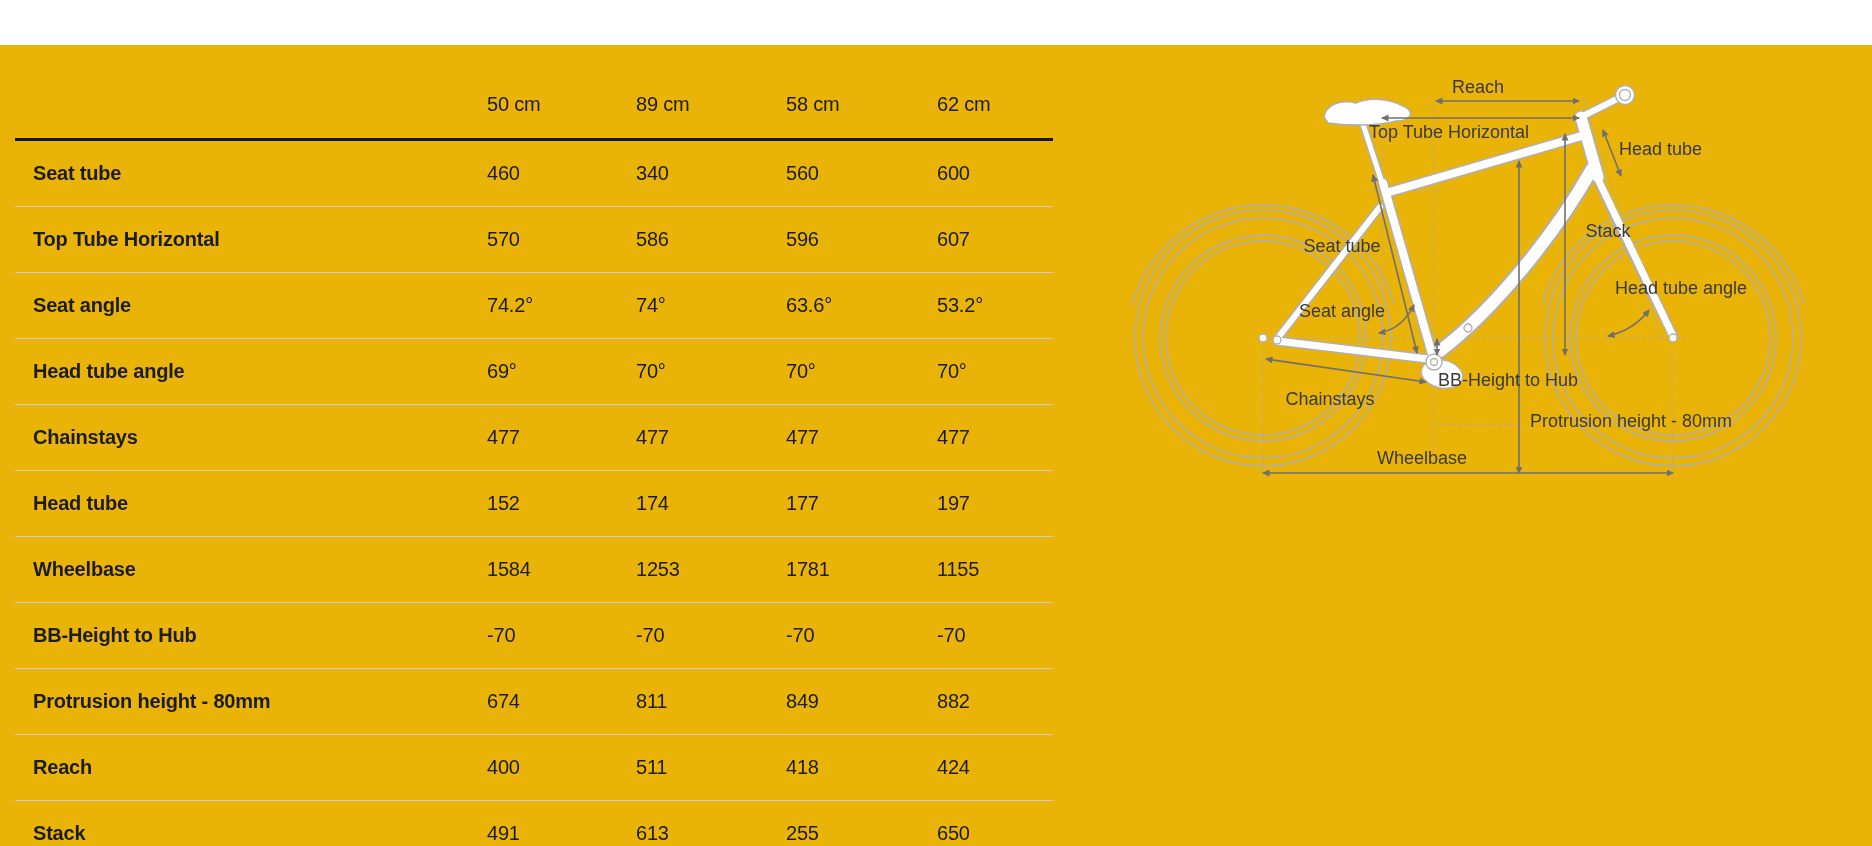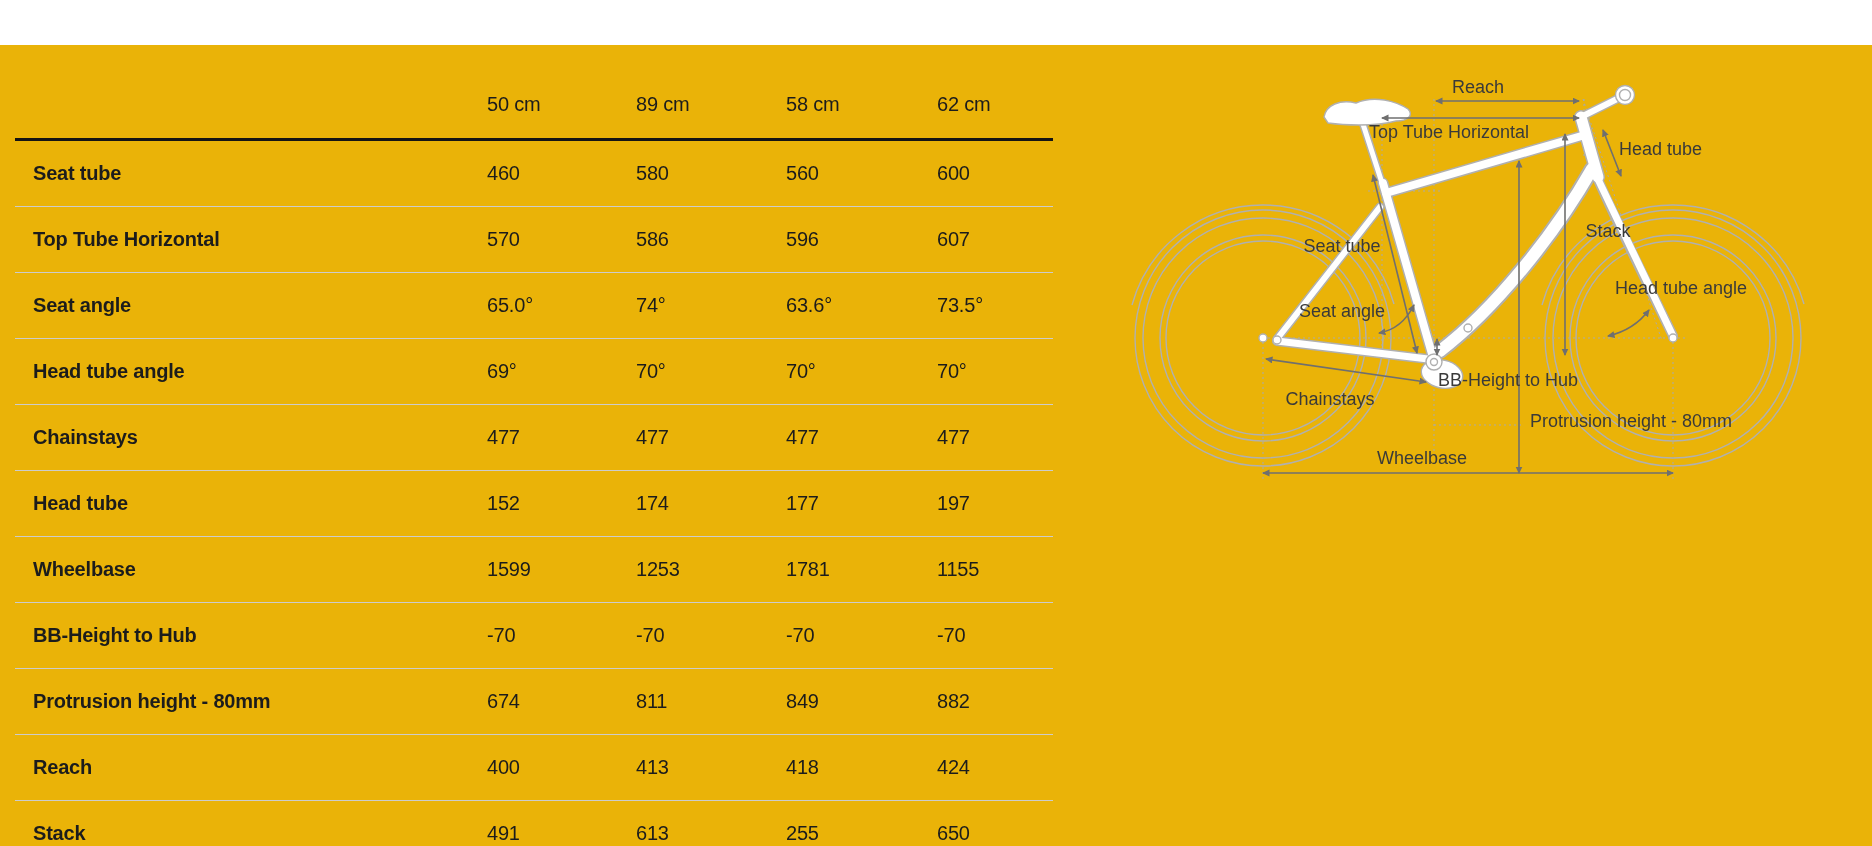--- a/index.html
+++ b/index.html
@@ -69,37 +69,37 @@
     <div class="cell">50 cm</div>
         <div class="cell">89 cm</div>
         <div class="cell">58 cm</div>
         <div class="cell">62 cm</div>
       </div>
     <div>
 
     <div class="geo-row">
           <div class="row-label">Seat tube</div>
           <div class="cell">460</div>
-          <div class="cell">580</div>
+          <div class="cell">340</div>
           <div class="cell">560</div>
           <div class="cell">600</div>
         </div>
         <div class="geo-row">
           <div class="row-label">Top Tube Horizontal</div>
           <div class="cell">570</div>
           <div class="cell">586</div>
           <div class="cell">596</div>
           <div class="cell">607</div>
         </div>
         <div class="geo-row">
           <div class="row-label">Seat angle</div>
-          <div class="cell">65.0°</div>
+          <div class="cell">74.2°</div>
           <div class="cell">74°</div>
           <div class="cell">63.6°</div>
-          <div class="cell">73.5°</div>
+          <div class="cell">53.2°</div>
         </div>
         <div class="geo-row">
           <div class="row-label">Head tube angle</div>
           <div class="cell">69°</div>
           <div class="cell">70°</div>
           <div class="cell">70°</div>
           <div class="cell">70°</div>
         </div>
         <div class="geo-row">
           <div class="row-label">Chainstays</div>
@@ -110,21 +110,21 @@
         </div>
         <div class="geo-row">
           <div class="row-label">Head tube</div>
           <div class="cell">152</div>
           <div class="cell">174</div>
           <div class="cell">177</div>
           <div class="cell">197</div>
         </div>
         <div class="geo-row">
           <div class="row-label">Wheelbase</div>
-          <div class="cell">1599</div>
+          <div class="cell">1584</div>
           <div class="cell">1253</div>
           <div class="cell">1781</div>
           <div class="cell">1155</div>
         </div>
         <div class="geo-row">
           <div class="row-label">BB-Height to Hub</div>
           <div class="cell">-70</div>
           <div class="cell">-70</div>
           <div class="cell">-70</div>
           <div class="cell">-70</div>
@@ -132,21 +132,21 @@
         <div class="geo-row">
           <div class="row-label">Protrusion height - 80mm</div>
           <div class="cell">674</div>
           <div class="cell">811</div>
           <div class="cell">849</div>
           <div class="cell">882</div>
         </div>
         <div class="geo-row">
           <div class="row-label">Reach</div>
           <div class="cell">400</div>
-          <div class="cell">413</div>
+          <div class="cell">511</div>
           <div class="cell">418</div>
           <div class="cell">424</div>
         </div>
         <div class="geo-row">
           <div class="row-label">Stack</div>
           <div class="cell">491</div>
           <div class="cell">613</div>
           <div class="cell">255</div>
           <div class="cell">650</div>
         </div>

